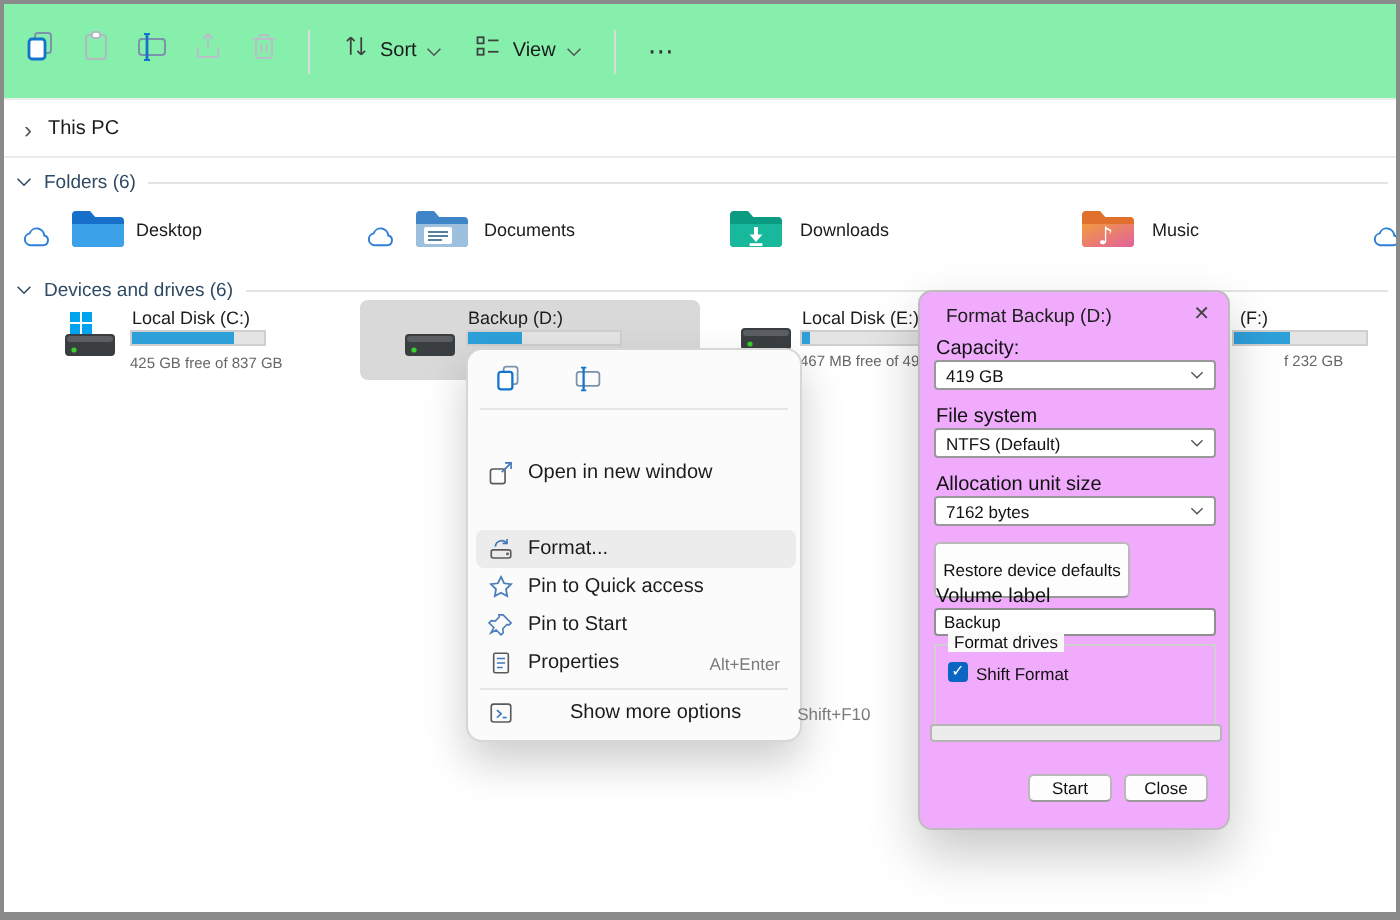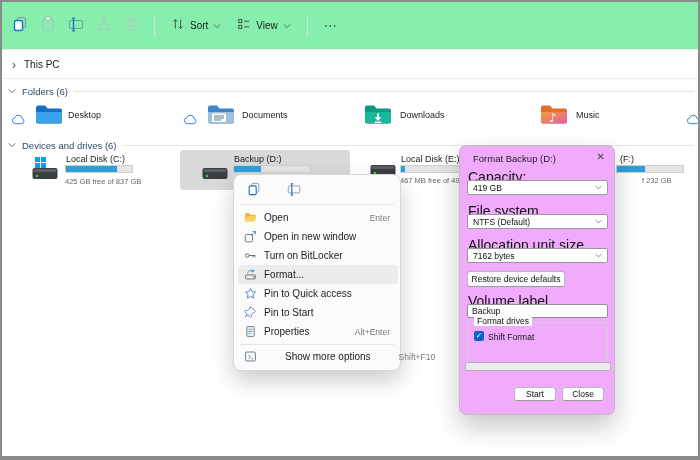--- a/index.html
+++ b/index.html
@@ -60,21 +60,21 @@
   .mi-ic { width:13px; height:13px; display:inline-flex; flex:none; }
   .mi-label { flex:1; font-size:10px; color:#1b1b1b; white-space:nowrap; }
   .mi-short { font-size:8.5px; color:#7a7a7a; white-space:nowrap; }
 
   
   .dlg { position:absolute; left:457px; top:143px; width:156px; height:270px;
          background:#f0abfc; border:1px solid #bdbdbd; border-radius:7px;
          box-shadow:0 12px 26px rgba(0,0,0,.22); z-index:50; }
   .dlg-title { position:absolute; left:13px; top:7px; font-size:9.5px; color:#1d1d1d; white-space:nowrap; }
   .dlg-x { position:absolute; right:9px; top:5px; font-size:10px; color:#444; cursor:default; }
-  .lbl { position:absolute; left:8px; font-size:14px; color:#111; white-space:nowrap;text-align:center; }
+  .lbl { position:absolute; left:8px; font-size:10px; color:#111; white-space:nowrap;text-align:center; }
   .combo { position:absolute; left:7px; width:141px; height:15px; background:#fff;
            border:1px solid #999; border-radius:2px; display:flex; align-items:center;
            justify-content:space-between; padding:0 5px; }
   .combo-txt { font-size:8.5px; color:#111; white-space:nowrap; }
   .btn { position:absolute; background:#fdfdfd; border:1px solid #b9b9b9; border-bottom-color:#9a9a9a;
          border-radius:3px; font-size:8.5px; color:#111; display:flex; align-items:center;
          justify-content:center; white-space:nowrap; }
   .vol-input { position:absolute; left:7px; top:158px; width:141px; height:14px;
                border:1px solid #8f8f8f; border-radius:2px; background:#fff;
                font-size:8.5px; color:#111; padding:0 4px; font-family:"Liberation Sans",sans-serif; }
@@ -303,50 +303,29 @@
       <div class="menu-iconbtn">
         <span><svg width="14" height="14" viewBox="0 0 16 16" fill="none">
               <rect x="1.5" y="4.5" width="13" height="8" rx="1.5" stroke="#7d93ab"></rect>
               <path d="M5.5 2v13" stroke="#1374cc" stroke-width="1.3"></path>
               <path d="M4 2h3M4 15h3" stroke="#1374cc"></path>
             </svg></span>
       </div>
     </div>
     <div class="menu-sep" style="top:29px;"></div>
 
-    <div class="mi" style="top:33px;">
-      <span class="mi-ic">
-          <svg width="13" height="13" viewBox="0 0 16 16">
-            <path d="M1.5 4A1.5 1.5 0 0 1 3 2.5h3l1.5 2H13A1.5 1.5 0 0 1 14.5 6v1H4L2 13H1.5z" fill="#f6b22e"></path>
-            <path d="M2.2 13.2l2-6h11.2l-2.2 6z" fill="#fdd25f"></path>
-          </svg>
-        </span>
-      <span class="mi-label">Open</span>
-      <span class="mi-short">Enter</span>
-    </div>
     <div class="mi" style="top:52px;">
       <span class="mi-ic">
           <svg width="13" height="13" viewBox="0 0 16 16" fill="none">
             <rect x="1.5" y="5.5" width="9" height="9" rx="1.5" stroke="#5a5a5a"></rect>
             <path d="M8.5 7.5L14 2" stroke="#3e77b8"></path>
             <path d="M10.5 1.8h3.7v3.7" stroke="#3e77b8"></path>
           </svg>
         </span>
       <span class="mi-label">Open in new window</span>
-      <span class="mi-short"></span>
-    </div>
-    <div class="mi" style="top:71px;">
-      <span class="mi-ic">
-          <svg width="13" height="13" viewBox="0 0 16 16" fill="none" stroke="#5a5a5a">
-            <circle cx="4" cy="8" r="2.2"></circle>
-            <path d="M6.2 8h7.5"></path>
-            <path d="M11 8v2.6M13.5 8v2.2"></path>
-          </svg>
-        </span>
-      <span class="mi-label">Turn on BitLocker</span>
       <span class="mi-short"></span>
     </div>
     <div class="mi hl" style="top:90px;">
       <span class="mi-ic">
           <svg width="13" height="13" viewBox="0 0 16 16" fill="none">
             <rect x="2" y="8.5" width="12" height="5" rx="1.2" stroke="#5a5a5a"></rect>
             <circle cx="12" cy="11" r="0.9" fill="#5a5a5a"></circle>
             <path d="M4.5 6.5a4 4 0 0 1 7-2.2" stroke="#3e77b8"></path>
             <path d="M11.7 1.8v2.7H9" stroke="#3e77b8"></path>
           </svg>
@@ -423,21 +402,21 @@
     <span class="lbl" style="top:91px;">Allocation unit size</span>
     <div class="combo" style="top:102px;">
       <span class="combo-txt">7162 bytes</span>
       <span class="chev">
           <svg width="7" height="5" viewBox="0 0 10 7" fill="none" stroke="#555">
             <path d="M1 1.5l4 4 4-4"></path>
           </svg>
         </span>
     </div>
 
-    <div class="btn" style="left:7px; top:125px; width:98px; height:16px;">Restore device defaults</div>
+    <div class="btn" style="left:7px; top:125px; width:98px; height:28px;">Restore device defaults</div>
 
     <span class="lbl" style="top:147px;">Volume label</span>
     <input class="vol-input" type="text" value="Backup" style="">
 
     <div class="groupbox"></div>
     <span class="legend">Format drives</span>
     <span class="checkbox">✓</span>
     <span class="qf-label">Shift Format</span>
 
     <div class="progress"></div>

